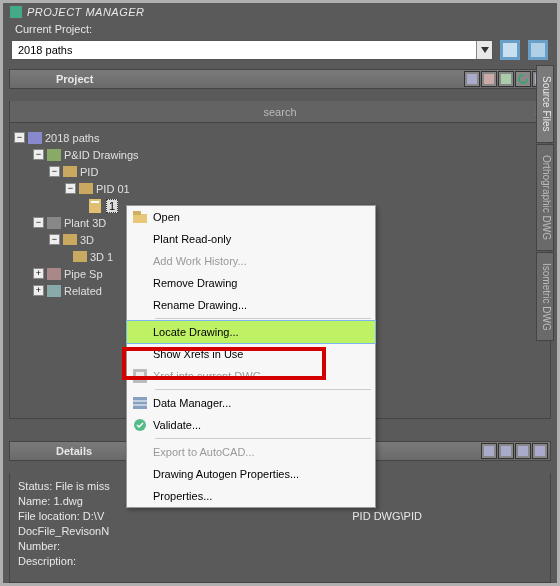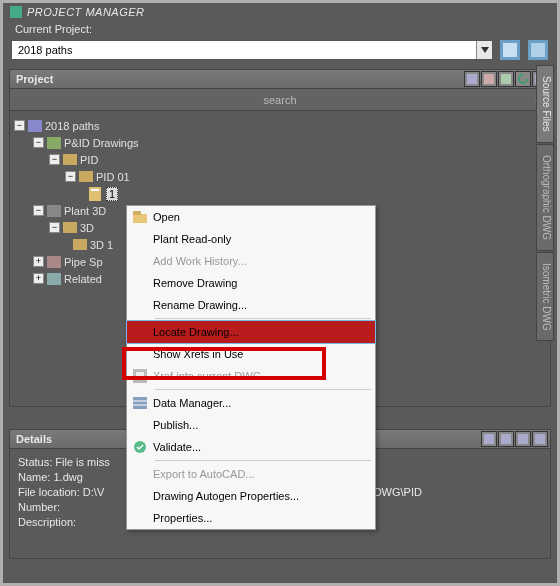--- a/index.html
+++ b/index.html
@@ -6,23 +6,23 @@
   body { background: #5a5a5a; width: 560px; height: 586px; overflow: hidden; position: relative; color: #e0e0e0; font-size: 11px; }
   .outer { border: 3px solid #b0b0b0; width: 560px; height: 586px; background: #5a5a5a; position: relative; }
   .title-bar { display: flex; align-items: center; gap: 4px; padding: 2px 6px; background: #5a5a5a; font-style: italic; }
   .title-text { color: #e8e8e8; font-size: 11px; letter-spacing: 0.5px; }
   .row-label { padding: 2px 12px; color: #e8e8e8; }
   .dropdown-row { display: flex; align-items: center; gap: 6px; padding: 2px 8px 6px; }
   .dropdown { flex: 1; background: #fff; border: 1px solid #555; height: 20px; position: relative; display: flex; align-items: center; }
   .dropdown-text { color: #000; padding: 0 6px; flex: 1; }
   .dropdown-btn { width: 16px; height: 18px; background: #e8e8e8; border-left: 1px solid #888; display: flex; align-items: center; justify-content: center; }
   .icon-btn { width: 22px; height: 22px; display: flex; align-items: center; justify-content: center; }
-  .panel-header { display: flex; align-items: center; background: linear-gradient(#7a7a7a,#6a6a6a); border: 1px solid #444; margin: 2px 6px 0; height: 20px; }
+  .panel-header { display: flex; align-items: center; background: linear-gradient(#7a7a7a,#6a6a6a); border: 1px solid #444; margin: 2px 6px 0; height: 20px; padding-left: 40px; }
   .panel-title { color: #e8e8e8; font-weight: bold; padding: 0 6px; flex: 1; }
-  .panel-body { margin: 0 6px 4px; border: 1px solid #444; border-top: none; background: #5a5a5a; position: relative; }
+  .panel-body { margin: 12px 6px 4px; border: 1px solid #444; border-top: none; background: #5a5a5a; position: relative; }
   .project-body { height: 318px; }
   .search-row { height: 22px; display: flex; align-items: center; justify-content: center; color: #bbb; background: #636363; border-bottom: 1px solid #444; position: relative; }
   .search-x { position: absolute; right: 6px; color: #bbb; font-size: 12px; }
   .tree { padding: 6px 4px; }
   .tree-row { display: flex; align-items: center; height: 17px; gap: 3px; white-space: nowrap; }
   .exp { width: 11px; height: 11px; border: 1px solid #888; background: #eee; color: #000; font-size: 9px; line-height: 9px; text-align: center; cursor: pointer; }
   .icon { width: 14px; height: 14px; display: inline-flex; align-items: center; justify-content: center; }
   .indent { display: inline-block; }
   .sel { background: #ddd; color: #000; border: 1px dotted #333; padding: 0 2px; }
   .details-body { height: 110px; padding: 6px 8px; line-height: 15px; color: #e8e8e8; }
@@ -31,21 +31,21 @@
   .side-tab.active { background: #7a7a7a; color: #e8e8e8; }
   .header-icons { display: flex; gap: 1px; padding-right: 2px; }
   .hicon { width: 16px; height: 16px; border: 1px solid #333; background: #888; display: flex; align-items: center; justify-content: center; font-size: 9px; }
   
   .ctx { position: absolute; left: 123px; top: 202px; width: 250px; background: #f7f7f7; border: 1px solid #999; box-shadow: 2px 2px 4px rgba(0,0,0,0.3); color: #000; font-size: 11px; z-index: 10; }
   .ctx-row { display: flex; align-items: center; height: 22px; }
   .ctx-gutter { width: 26px; display: flex; justify-content: center; align-items: center; }
   .ctx-label { flex: 1; padding-right: 10px; }
   .ctx-sep { height: 1px; background: #ccc; margin: 2px 4px 2px 28px; }
   .ctx-row.disabled .ctx-label { color: #999; }
-  .ctx-row.hover { background: #b91c1c; outline: 1px solid #7ab7e8; }
+  .ctx-row.hover { background: #bef264; outline: 1px solid #7ab7e8; }
   
   .redbox { position: absolute; left: 119px; top: 344px; width: 204px; height: 33px; border: 4px solid #d40000; z-index: 20; pointer-events: none; }
   
   svg { display: block; }
 </style>
 </head>
 <body>
 <div class="outer">
 
 <div class="title-bar">
@@ -240,20 +240,21 @@
           <svg width="10" height="10">
             <rect width="10" height="10" fill="#aac"></rect>
           </svg>
         </span>
   </div>
 </div>
 <div class="panel-body details-body">
   <div><span>Status:</span> <span>File is miss</span></div>
   <div><span>Name:</span> <span>1.dwg</span></div>
   <div><span>File location:</span> <span>D:\V</span><span style="display:inline-block;width:248px"></span><span>PID DWG\PID</span></div>
+  <div>DocFile_RevisonN</div>
   <div>Number:</div>
   <div>Description:</div>
 </div>
 
 <div class="side-tabs">
   <div class="side-tab active">Source Files</div>
   <div class="side-tab">Orthographic DWG</div>
   <div class="side-tab">Isometric DWG</div>
 </div>
 
@@ -306,24 +307,20 @@
         <div class="ctx-gutter">
           <svg width="14" height="12">
             <rect width="14" height="12" fill="#88a0c0"></rect>
             <line x1="0" y1="4" x2="14" y2="4" stroke="#fff"></line>
             <line x1="0" y1="8" x2="14" y2="8" stroke="#fff"></line>
           </svg>
         </div>
         <div class="ctx-label">Data Manager...</div>
       </div>
       <div class="ctx-row">
-        <div class="ctx-gutter"></div>
-        <div class="ctx-label">Publish...</div>
-      </div>
-      <div class="ctx-row">
         <div class="ctx-gutter">
           <svg width="14" height="14">
             <circle cx="7" cy="7" r="6" fill="#5b8"></circle>
             <path d="M4 7l2 2 4-4" stroke="#fff" fill="none" stroke-width="1.5"></path>
           </svg>
         </div>
         <div class="ctx-label">Validate...</div>
       </div>
       <div class="ctx-sep"></div>
       <div class="ctx-row disabled">

